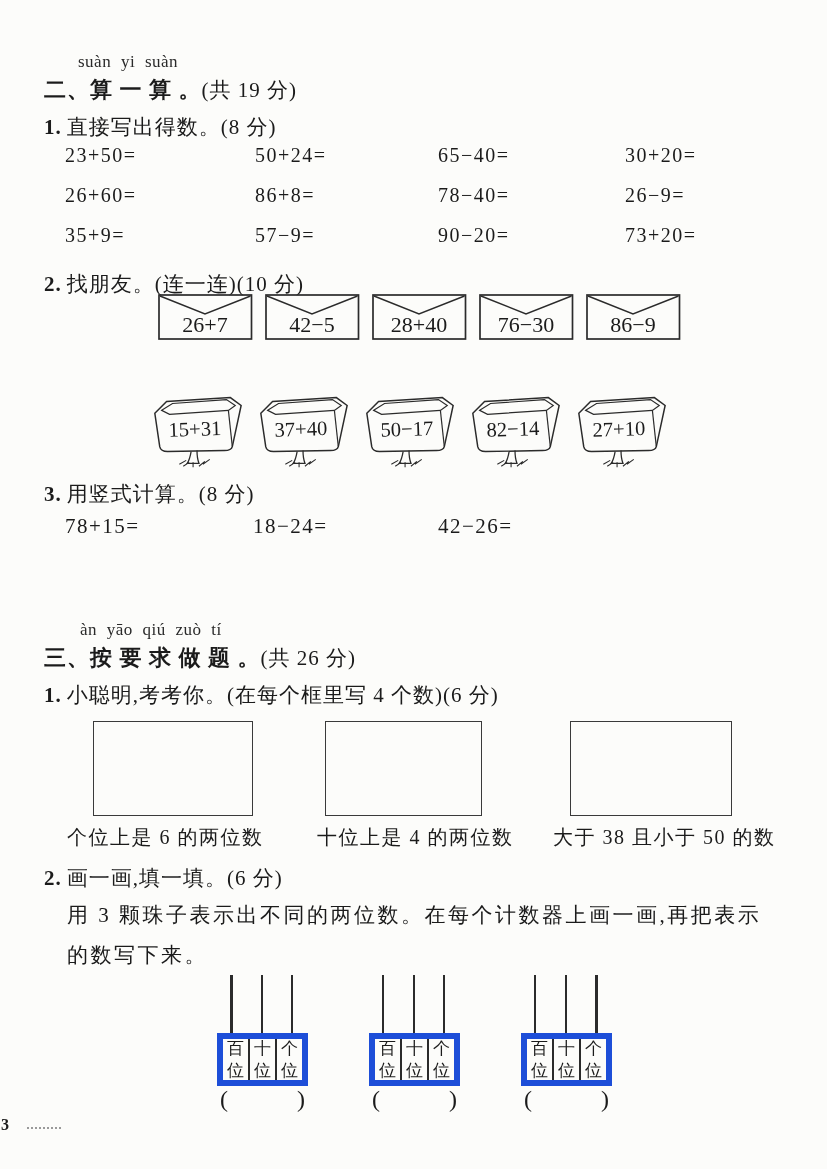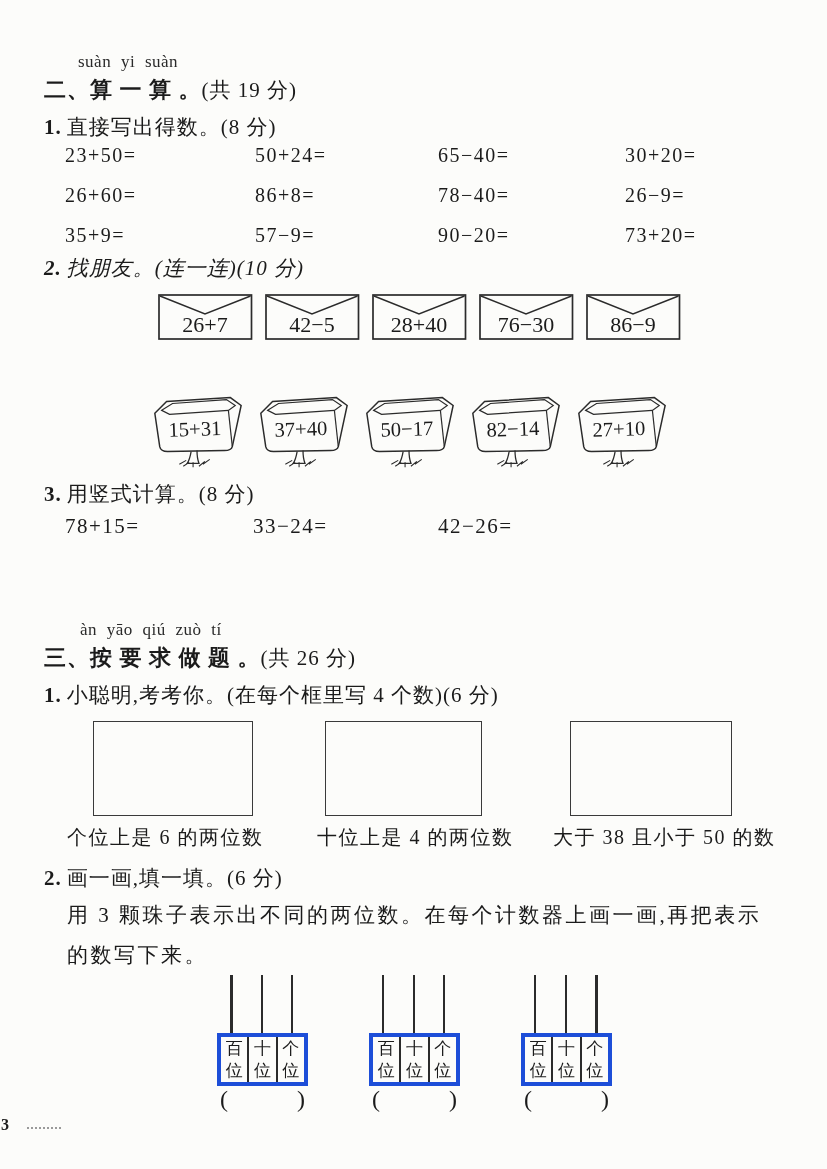--- a/index.html
+++ b/index.html
@@ -33,21 +33,21 @@
   .env-row{display:flex;gap:12px;}
   .basket-row{display:flex;gap:4px;}
   svg .ink{stroke:#2b2b2b;fill:none;}
   svg text{fill:#1b1b1b;font-family:"Liberation Serif","DejaVu Serif",serif;}
   .ansbox{border:1.6px solid #3a3a3a;background:#fcfcfa;}
   .caption{font-size:20px;letter-spacing:1.5px;white-space:nowrap;}
   .bodytext{font-size:21px;letter-spacing:2.5px;white-space:nowrap;}
   .counter{position:absolute;width:91px;}
   .rods{position:relative;height:58px;}
   .rod{position:absolute;top:0;bottom:0;width:2px;background:#2b2b2b;}
-  .cbox{display:flex;width:91px;height:53px;border:4px solid #1d4ed8;box-sizing:border-box;background:#fcfcfa;}
+  .cbox{display:flex;width:91px;height:53px;border:6px solid #1d4ed8;box-sizing:border-box;background:#fcfcfa;}
   .cell{flex:1;display:flex;align-items:center;justify-content:center;border-right:2px solid #2b2b2b;}
   .cell:last-child{border-right:none;}
   .place{display:inline-block;width:19px;font-size:17px;line-height:1.25;text-align:center;word-break:break-all;}
   .cparen{display:flex;justify-content:space-between;padding:0 3px;font-size:24px;height:30px;align-items:flex-start;}
   .pageno{font-size:16px;font-weight:bold;}
   .dotline{height:0;border-top:2px dotted #9a9a9a;width:34px;}
 </style>
 </head>
 <body>
 
@@ -71,21 +71,21 @@
     <span>26+60=</span>
     <span>86+8=</span>
     <span>78−40=</span>
     <span>26−9=</span>
     <span>35+9=</span>
     <span>57−9=</span>
     <span>90−20=</span>
     <span>73+20=</span>
   </div>
 
-  <div class="abs q-line" style="left:44px;top:254px;font-style:italic;">
+  <div class="abs q-line" style="left:44px;top:270px;">
     <span class="q-no">2.</span><span>找朋友。(连一连)(10 分)</span>
   </div>
 
   <div class="abs env-row" style="left:158px;top:293px;">
     <span><svg width="95" height="48" viewBox="0 0 95 48">
       <rect class="ink" x="1" y="2" width="92.5" height="44" stroke-width="1.7"></rect>
       <polyline class="ink" points="2,3 47,21 92.5,3" stroke-width="1.4"></polyline>
       <text x="47" y="39" text-anchor="middle" font-size="22">26+7</text>
     </svg></span>
     <span><svg width="95" height="48" viewBox="0 0 95 48">
@@ -152,21 +152,21 @@
       <text x="50" y="48" text-anchor="middle" font-size="21" transform="rotate(-2 50 44)">27+10</text>
     </svg></span>
   </div>
 
   <div class="abs q-line" style="left:44px;top:480px;">
     <span class="q-no">3.</span><span>用竖式计算。(8 分)</span>
   </div>
 
   <div class="abs q3-grid" style="left:65px;top:514px;width:720px;">
     <span>78+15=</span>
-    <span>33−24=</span>
+    <span>18−24=</span>
     <span>42−26=</span>
   </div>
 
   <div class="abs pinyin" style="left:80px;top:620px;">àn yāo qiú zuò tí</div>
 
   <div class="abs sec-line" style="left:44px;top:643px;">
     <span class="sec-title">三、按 要 求 做 题 。</span><span class="sec-score">(共 26 分)</span>
   </div>
 
   <div class="abs q-line" style="left:44px;top:681px;">

